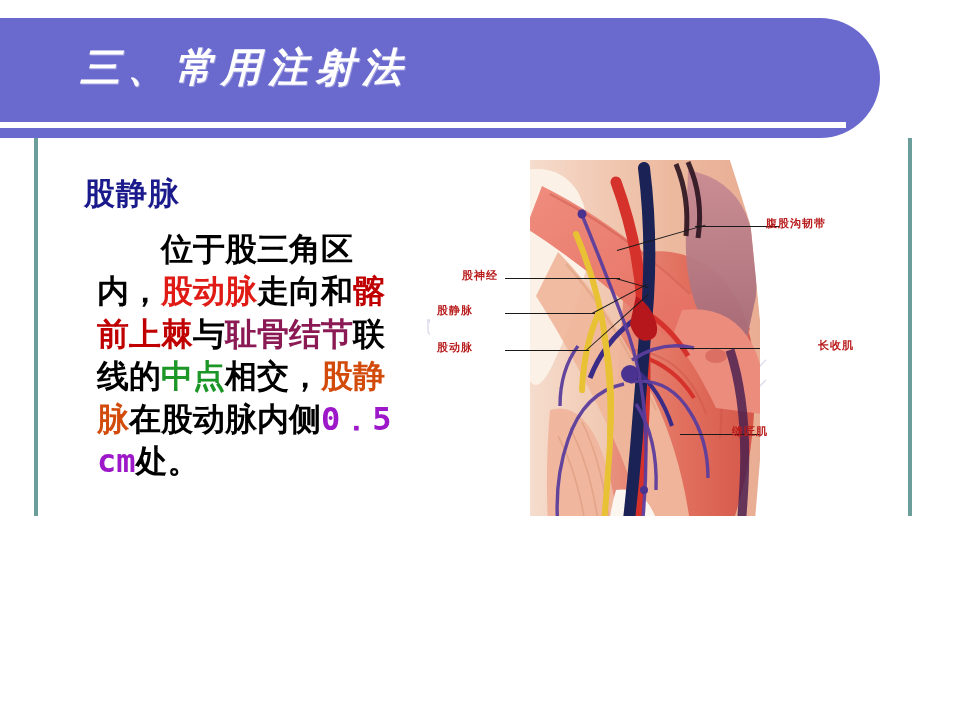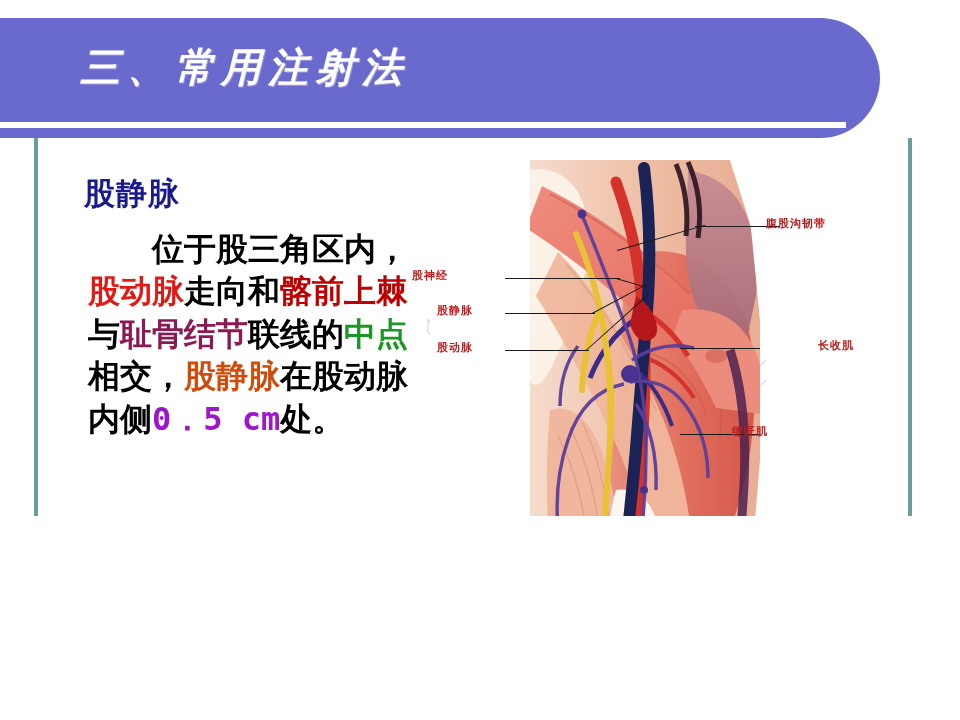--- a/index.html
+++ b/index.html
@@ -117,21 +117,21 @@
     line-height: 1.15;
     margin: 0 0 16px 0;
     font-family: "DejaVu Sans", "Liberation Sans", sans-serif;
   }
   .body-par {
     font-size: 32px;
     line-height: 1.33;
     color: #000000;
     font-weight: bold;
     letter-spacing: 0px;
-    margin: 4px;
+    margin: 13px;
     font-family: "DejaVu Sans", "Liberation Sans", sans-serif;
   }
   .indent { display: inline-block; width: 64px; }
   .c-red      { color: #e01b16; }
   .c-crimson  { color: #c00000; }
   .c-maroon   { color: #8b1a54; }
   .c-green    { color: #1c9626; }
   .c-orange   { color: #d24b0a; }
   .c-purple   { color: #9c18c8; }
   .mono { font-family: "DejaVu Sans Mono", "Liberation Mono", monospace; }
@@ -353,21 +353,21 @@
   <div class="leader" style="left:505px; top:313px; width:90px;"></div>
   <div class="leader" style="left:592px; top:313px; width:62px; transform:rotate(-28deg); transform-origin:left center;"></div>
 
   <div class="leader" style="left:505px; top:350px; width:84px;"></div>
   <div class="leader" style="left:586px; top:350px; width:84px; transform:rotate(-42deg); transform-origin:left center;"></div>
 
   <div class="leader" style="left:680px; top:348px; width:80px;"></div>
   <div class="leader" style="left:680px; top:434px; width:80px;"></div>
 
   <div class="anat-label" style="left:766px; top:216px;">腹股沟韧带</div>
-  <div class="anat-label" style="left:412px; top:268px;">股神经</div>
+  <div class="anat-label" style="left:462px; top:268px;">股神经</div>
   <div class="anat-label" style="left:437px; top:303px;">股静脉</div>
   <div class="anat-label" style="left:437px; top:340px;">股动脉</div>
   <div class="anat-label" style="left:770px; top:338px;margin-left:48px;">长收肌</div>
   <div class="anat-label" style="left:732px; top:424px;">缝匠肌</div>
 
   <svg class="ladybug" viewBox="0 0 92 92">
     <defs>
       <radialGradient id="lbBody" cx="38%" cy="30%" r="78%">
         <stop offset="0%" stop-color="#ff5a4a"></stop>
         <stop offset="45%" stop-color="#e01010"></stop>

